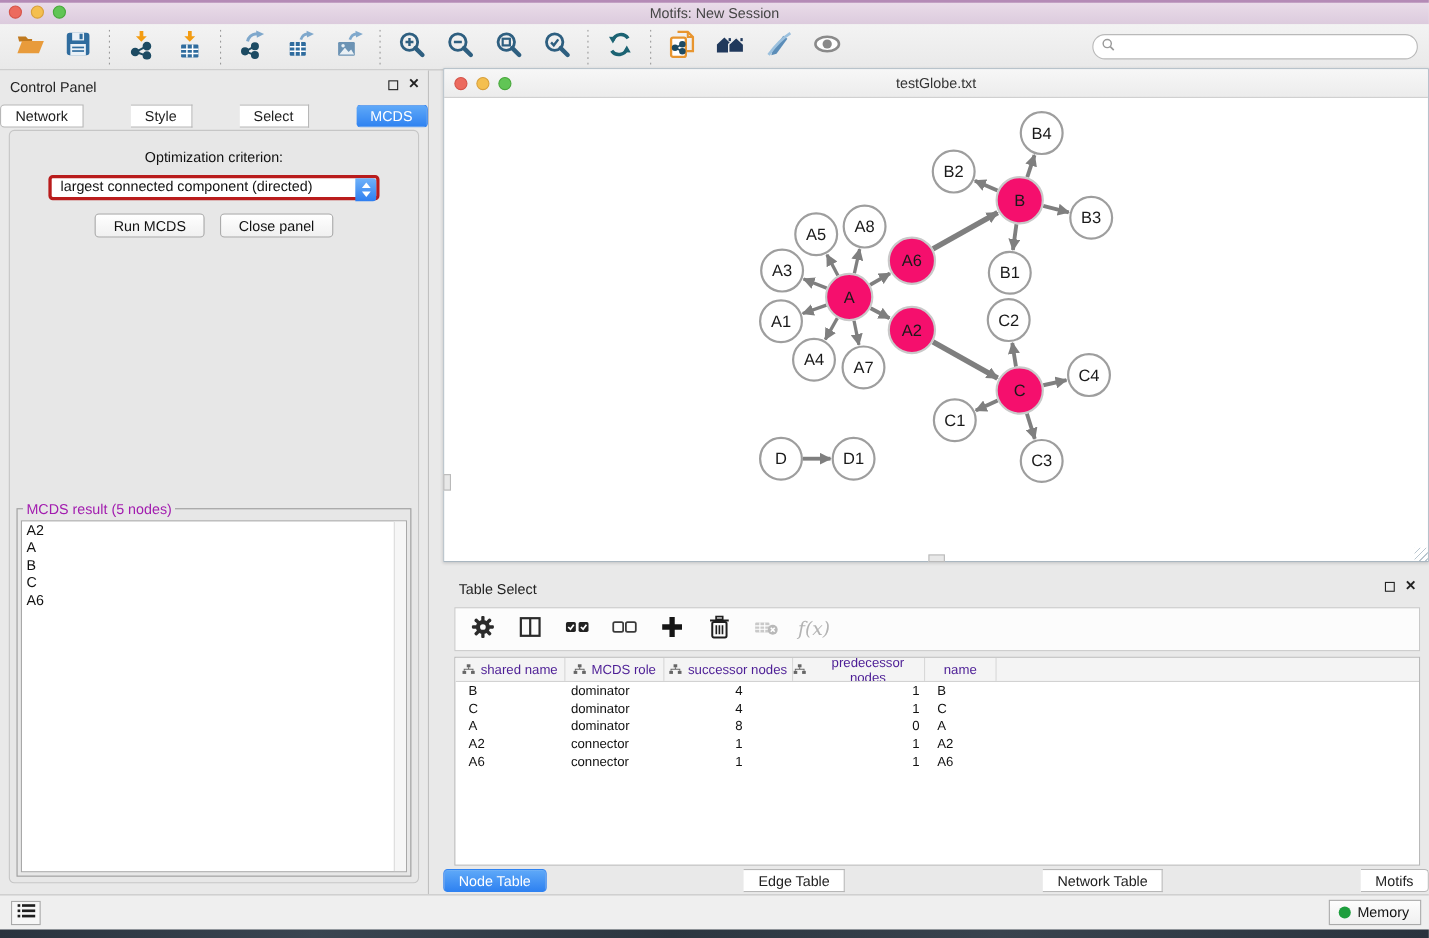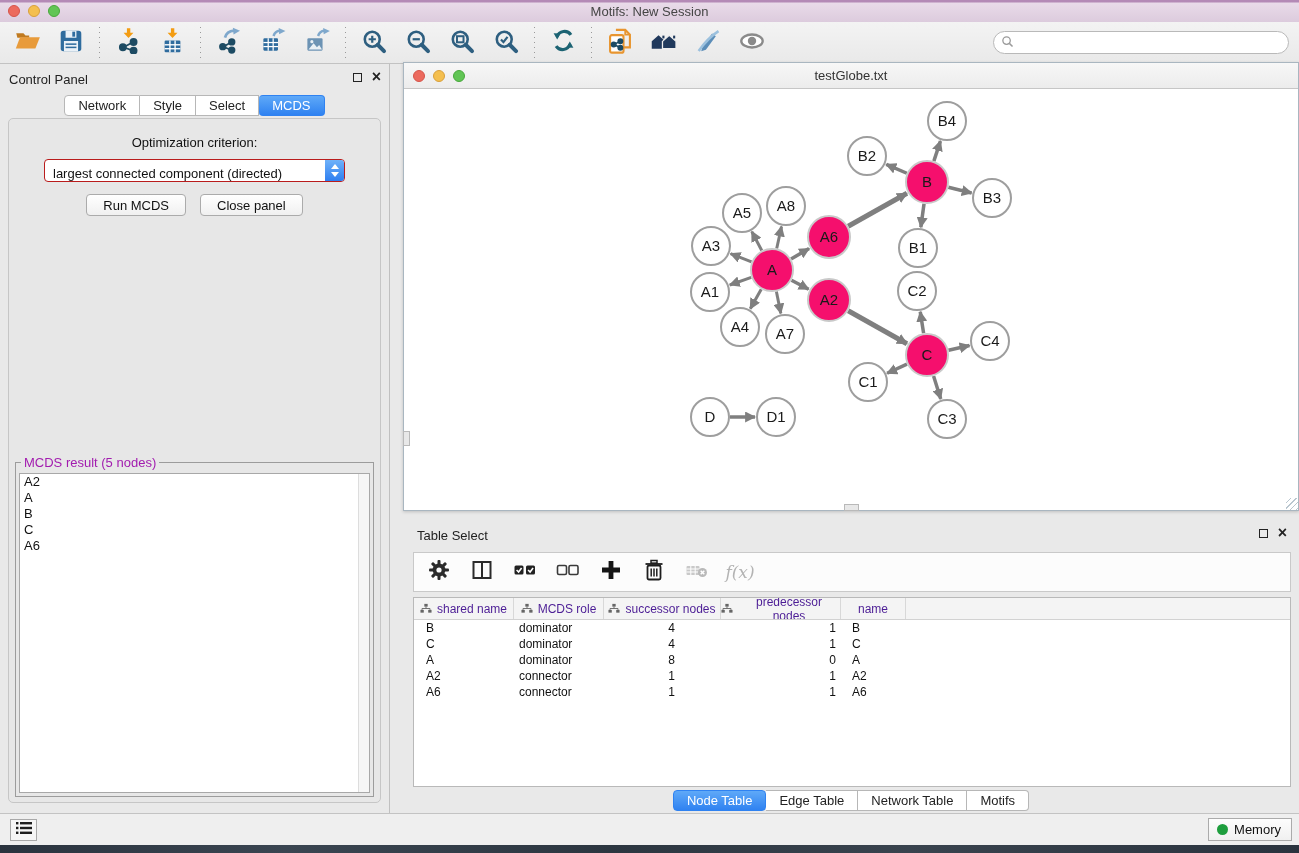--- a/index.html
+++ b/index.html
@@ -29,32 +29,32 @@
   .search-box input { border:none; outline:none; flex:1; font-size:12px; background:transparent; margin-left:4px; font-family:"Liberation Sans",sans-serif;}
 
   
   .control-panel { position:absolute; left:0; top:64px; width:390px; height:749px;
     background:#E9E9E9; border-right:1px solid #C0C0C0; }
   .panel-head { position:relative; height:30px; }
   .panel-title { position:absolute; left:9px; top:8px; font-size:13px; color:#222; }
   .panel-icons { position:absolute; right:8px; top:7px; display:flex; gap:10px; align-items:center; }
   .float-box { width:9px; height:9px; border:1.5px solid #222; display:inline-block; }
   .close-x { font-size:16px; font-weight:bold; color:#222; line-height:12px; }
-  .seg-tabs { position:absolute; left:0; right:0; display:flex; justify-content:center; }
+  .seg-tabs { position:absolute; left:0; right:0; display:flex; justify-content:space-between; }
   .cp-tabs { top:31px; }
   .seg-tab { height:21px; padding:0 13px; font-size:13px; line-height:20px; background:#fff;
     border:1px solid #B7B7B7; border-left:none; color:#222; cursor:pointer; }
   .seg-tab:first-child { border-left:1px solid #B7B7B7; border-radius:4px 0 0 4px; }
   .seg-tab:last-child { border-radius:0 4px 4px 0; }
   .seg-tab.active { background:linear-gradient(#5FA9F8,#2F82F1); color:#fff; border-color:#2F82F1; border-radius:4px; }
   .cp-content { position:absolute; left:8px; right:8px; top:54px; bottom:10px;
     background:#E7E7E7; border:1px solid #C6C6C6; border-radius:5px; }
   .opt-label { text-align:center; margin-top:16px; font-size:13px; color:#111; }
   .select-wrap { position:relative; margin:9px 35px 0 35px; height:23px; background:#fff;
-    border:1px solid #b91c1c; border-radius:4px; display:flex; align-items:flex-end; cursor:pointer; }
+    border:3px solid #b91c1c; border-radius:4px; display:flex; align-items:flex-start; cursor:pointer; }
   .select-value { font-size:13px; padding-left:8px; color:#111; flex:1; white-space:nowrap; }
   .select-stepper { width:19px; height:21px; border-radius:0 3px 3px 0;
     background:linear-gradient(#6FB2F9,#2E7EF0); display:flex; flex-direction:column; align-items:center; justify-content:center; gap:3px; }
   .car-up { width:0; height:0; border-left:4px solid transparent; border-right:4px solid transparent; border-bottom:5px solid #fff; }
   .car-down { width:0; height:0; border-left:4px solid transparent; border-right:4px solid transparent; border-top:5px solid #fff; }
   .btn-row { display:flex; justify-content:center; gap:14px; margin-top:12px; }
   .push-btn { height:22px; padding:0 16px; font-size:13px; color:#111; background:linear-gradient(#FFFFFF,#F0F0F0);
     border:1px solid #ABABAB; border-radius:4px; cursor:pointer; font-family:"Liberation Sans",sans-serif; }
   .result-fieldset { position:absolute; left:6px; right:6px; top:336px; bottom:5px;
     border:1px solid #9C9C9C; padding:3px; }

